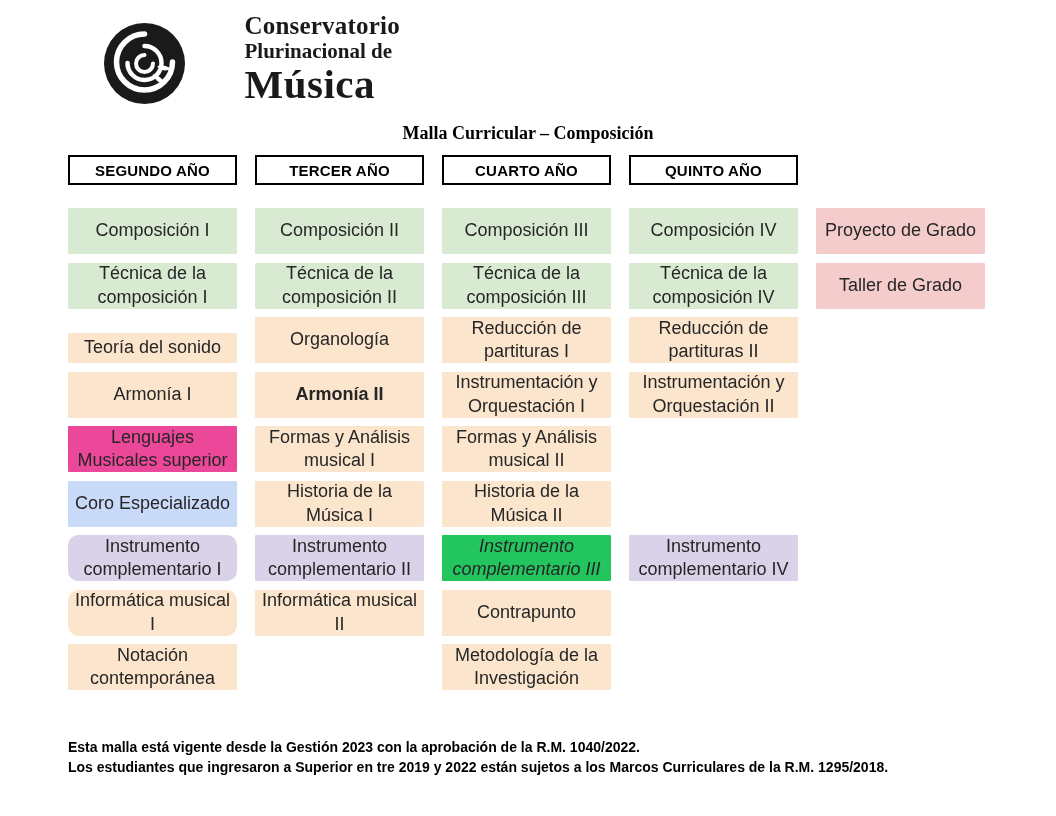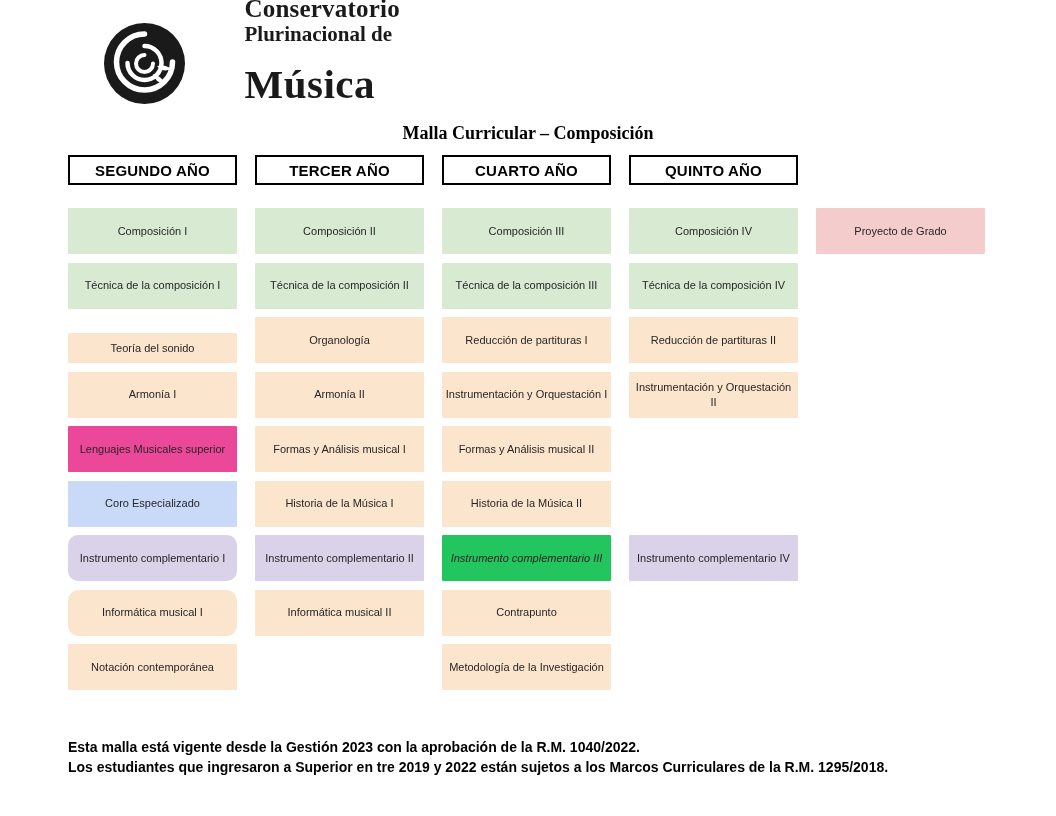--- a/index.html
+++ b/index.html
@@ -19,21 +19,21 @@
   .barline .thin  { width: 2.5px; background: #1a1a1a; }
   .barline .gap   { width: 3px; }
   .logo .barline.left  { margin-left: 8px; }
   .logo .barline.right { margin-left: 7px; }
   .logo-text {
     margin-left: 9px; display: flex; flex-direction: column; justify-content: center;
     font-family: "Liberation Serif", serif; font-weight: bold; color: #1a1a1a; line-height: 1;
   }
   .logo-line1 { font-size: 25px; letter-spacing: 0.2px; }
   .logo-line2 { font-size: 21px; margin-top: 3px; }
-  .logo-line3 { font-size: 41px; margin-top: 19px; letter-spacing: 0.5px; }
+  .logo-line3 { font-size: 41px; margin-top: 2px; letter-spacing: 0.5px; }
 
   
   .page-title {
     position: absolute; left: 0; top: 123px; width: 1056px; text-align: center;
     font-family: "Liberation Serif", serif; font-weight: bold; font-size: 18px; color: #000;
   }
 
   
   .headers-row {
     position: absolute; left: 68px; top: 155px;
@@ -46,21 +46,21 @@
   }
 
   
   .curriculum-grid {
     position: absolute; left: 68px; top: 208px;
     display: grid; grid-template-columns: repeat(5, 169px); column-gap: 18px;
     grid-template-rows: repeat(9, 46px); row-gap: 8.5px;
   }
   .course-card {
     display: flex; align-items: center; justify-content: center; text-align: center;
-    font-size: 11px; line-height: 1.3; color: #262626;
+    font-size: 18px; line-height: 1.3; color: #262626;
     padding: 2px 3px; box-sizing: border-box; border-radius: 1px;
   }
 
   
   .footer-note {
     position: absolute; left: 68px; top: 738px;
     font-weight: bold; font-size: 14px; color: #000; line-height: 1.4; white-space: nowrap;
   }
 </style>
 </head>
@@ -111,40 +111,41 @@
       <div class="course-card" style="grid-area: 3 / 1; background: rgb(252, 229, 205); margin-top: 16px;">Teoría del sonido</div>
       <div class="course-card" style="grid-area: 4 / 1; background: rgb(252, 229, 205);">Armonía I</div>
       <div class="course-card" style="grid-area: 5 / 1; background: #ec4899;">Lenguajes Musicales superior</div>
       <div class="course-card" style="grid-area: 6 / 1; background: rgb(201, 218, 248);">Coro Especializado</div>
       <div class="course-card" style="grid-area: 7 / 1; background: rgb(217, 210, 233); border-radius: 10px;">Instrumento complementario I</div>
       <div class="course-card" style="grid-area: 8 / 1; background: rgb(252, 229, 205); border-radius: 11px;">Informática musical I</div>
       <div class="course-card" style="grid-area: 9 / 1; background: rgb(252, 229, 205);">Notación contemporánea</div>
       <div class="course-card" style="grid-area: 1 / 2; background: rgb(217, 234, 211);">Composición II</div>
       <div class="course-card" style="grid-area: 2 / 2; background: rgb(217, 234, 211);">Técnica de la composición II</div>
       <div class="course-card" style="grid-area: 3 / 2; background: rgb(252, 229, 205);">Organología</div>
-      <div class="course-card" style="grid-area: 4 / 2; background: rgb(252, 229, 205);">Armonía II</div>
+      <div class="course-card" style="grid-area: 4 / 2; background: rgb(252, 229, 205); font-weight: bold;">Armonía II</div>
       <div class="course-card" style="grid-area: 5 / 2; background: rgb(252, 229, 205);">Formas y Análisis musical I</div>
       <div class="course-card" style="grid-area: 6 / 2; background: rgb(252, 229, 205);">Historia de la Música I</div>
       <div class="course-card" style="grid-area: 7 / 2; background: rgb(217, 210, 233);">Instrumento complementario II</div>
       <div class="course-card" style="grid-area: 8 / 2; background: rgb(252, 229, 205);">Informática musical II</div>
       <div class="course-card" style="grid-area: 1 / 3; background: rgb(217, 234, 211);">Composición III</div>
       <div class="course-card" style="grid-area: 2 / 3; background: rgb(217, 234, 211);">Técnica de la composición III</div>
       <div class="course-card" style="grid-area: 3 / 3; background: rgb(252, 229, 205);">Reducción de partituras I</div>
       <div class="course-card" style="grid-area: 4 / 3; background: rgb(252, 229, 205);">Instrumentación y Orquestación I</div>
       <div class="course-card" style="grid-area: 5 / 3; background: rgb(252, 229, 205);">Formas y Análisis musical II</div>
       <div class="course-card" style="grid-area: 6 / 3; background: rgb(252, 229, 205);">Historia de la Música II</div>
       <div class="course-card" style="grid-area: 7 / 3; background: #22c55e; font-style: italic;">Instrumento complementario III</div>
       <div class="course-card" style="grid-area: 8 / 3; background: rgb(252, 229, 205);">Contrapunto</div>
       <div class="course-card" style="grid-area: 9 / 3; background: rgb(252, 229, 205);">Metodología de la Investigación</div>
       <div class="course-card" style="grid-area: 1 / 4; background: rgb(217, 234, 211);">Composición IV</div>
       <div class="course-card" style="grid-area: 2 / 4; background: rgb(217, 234, 211);">Técnica de la composición IV</div>
       <div class="course-card" style="grid-area: 3 / 4; background: rgb(252, 229, 205);">Reducción de partituras II</div>
       <div class="course-card" style="grid-area: 4 / 4; background: rgb(252, 229, 205);">Instrumentación y Orquestación II</div>
       <div class="course-card" style="grid-area: 7 / 4; background: rgb(217, 210, 233);">Instrumento complementario IV</div>
       <div class="course-card" style="grid-area: 1 / 5; background: rgb(244, 204, 204);">Proyecto de Grado</div>
+      <div class="course-card" style="grid-area: 2 / 5; background: rgb(244, 204, 204);">Taller de Grado</div>
     </div>
 
   <div class="footer-note">
     <div>Esta malla está vigente desde la Gestión 2023 con la aprobación de la R.M. 1040/2022.</div>
     <div>Los estudiantes que ingresaron a Superior en tre 2019 y 2022 están sujetos a los Marcos Curriculares de la R.M. 1295/2018.</div>
   </div>
 
 </div>
 
 </body></html>

